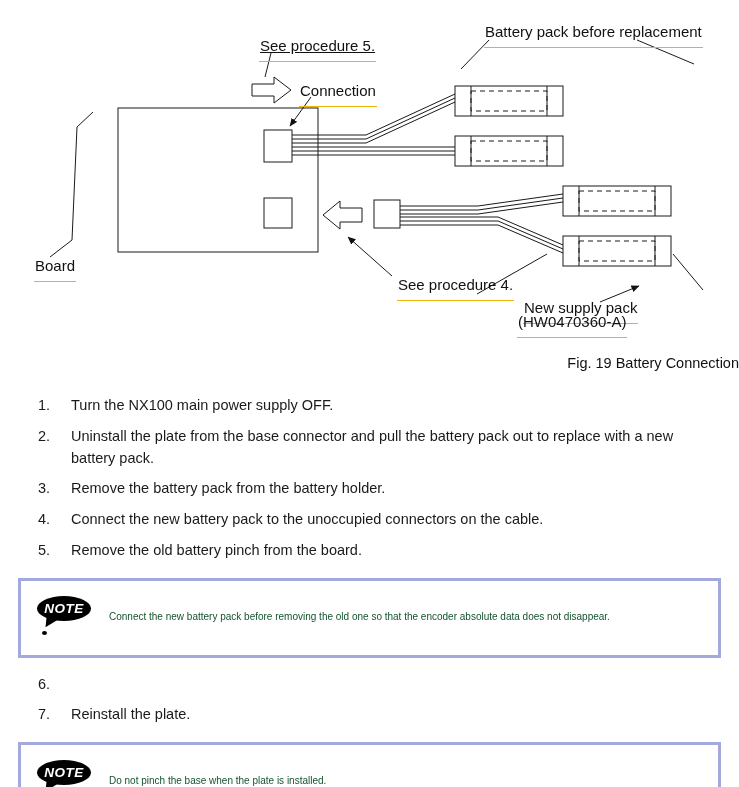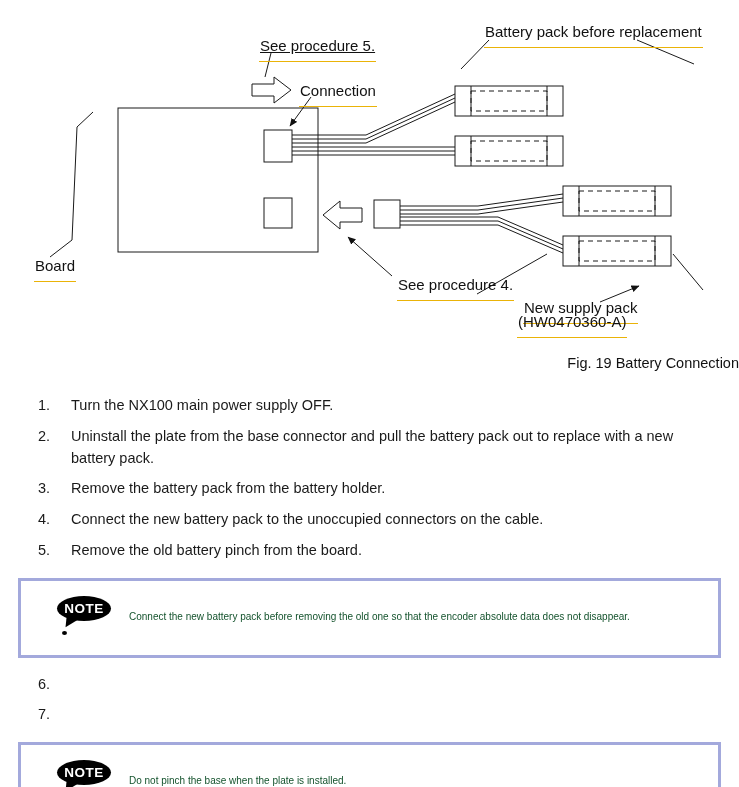--- a/index.html
+++ b/index.html
@@ -29,21 +29,21 @@
   .step-text { width: 625px; }
 
   
   .note-box {
     margin: 16px 18px 0 18px; width: 703px;
     border: 3px solid #a3a9dc;
     background: #fff;
     display: flex; align-items: center;
     padding: 15px 12px 17px 12px;
   }
-  .note-icon { position: relative; width: 58px; height: 42px; flex: none; margin: 0 14px 0 24px; }
+  .note-icon { position: relative; width: 58px; height: 42px; flex: none; margin: 0 14px 0 4px; font-style: italic; }
   .note-bubble {
     display: block; width: 54px; height: 25px; background: #000; color: #fff;
     border-radius: 50%; text-align: center; line-height: 25px;
     font-size: 13.5px; font-weight: bold; letter-spacing: .5px;
   }
   .note-tail {
     position: absolute; left: 9px; top: 22px; width: 0; height: 0;
     border-top: 10px solid #000; border-right: 13px solid transparent;
     transform: rotate(6deg);
   }
@@ -183,20 +183,21 @@
     </div>
     <div class="note-text">Connect the new battery pack before removing the old one so that the encoder absolute data does not disappear.</div>
   </div>
 
   <div class="steps second">
     <div class="step">
       <span class="step-num">6.</span>
     </div>
     <div class="step">
       <span class="step-num">7.</span>
+      <span class="step-text">Reinstall the plate.</span>
     </div>
   </div>
 
   <div class="note-box">
     <div class="note-icon">
       <span class="note-bubble">NOTE</span>
       <span class="note-tail"></span>
       <span class="note-dot"></span>
     </div>
     <div class="note-text">Do not pinch the base when the plate is installed.</div>

